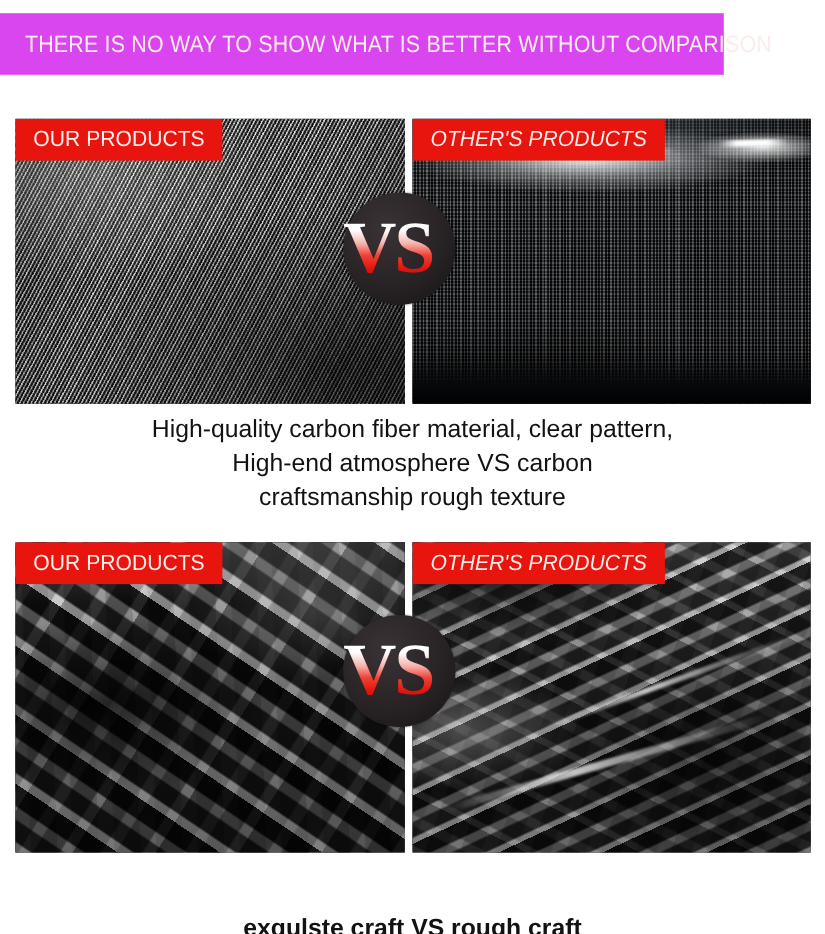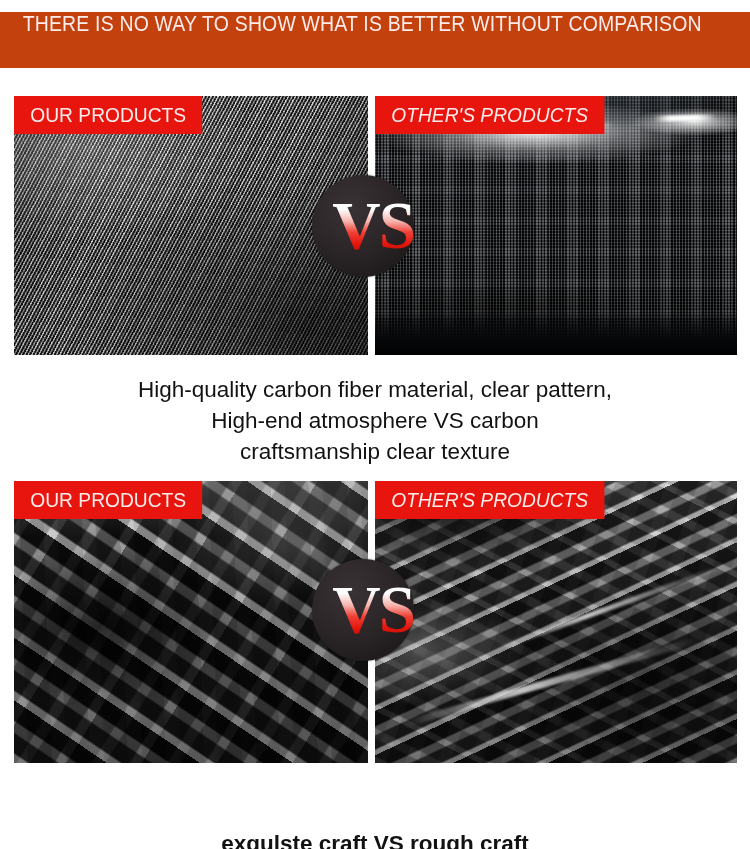--- a/index.html
+++ b/index.html
@@ -18,25 +18,25 @@
     width: 750px;
     height: 849px;
     background: #ffffff;
   }
 
   
   .banner {
     position: absolute;
     left: 0;
     top: 12px;
-    width: 750px;
+    width: 658px;
     height: 56px;
-    background: #c2410c;
+    background: #d946ef;
     display: flex;
-    align-items: flex-start;
+    align-items: center;
   }
   .banner-text {
     color: #fdeceb;
     font-size: 21.5px;
     letter-spacing: 0.2px;
     padding-left: 25px;
     white-space: nowrap;
     transform: scaleX(0.905);
     transform-origin: left center;
     font-weight: 400;
@@ -46,21 +46,21 @@
   .row {
     position: absolute;
     left: 14px;
     width: 723px;
   }
   #row-1 { top: 96px; height: 259px; }
   #row-2 { top: 481px; height: 282px; }
 
   .panel {
     position: absolute;
-    top: 0;
+    top: 12px;
     height: 100%;
     overflow: hidden;
     background: #1a1a1a;
   }
   .panel-left  { left: 0px;   width: 354px; }
   .panel-right { left: 361px; width: 362px; font-style: italic; }
 
   
   .tex {
     position: absolute;
@@ -210,21 +210,21 @@
   
   .vs-badge {
     position: absolute;
     z-index: 6;
     width: 102px;
     height: 102px;
     border-radius: 50%;
     background: radial-gradient(circle at 38% 32%, #3a3335 0%, #2b2527 48%, #1d1a1b 82%, #151314 100%);
     display: flex;
     align-items: center;
-    justify-content: flex-end;
+    justify-content: flex-start;
     box-shadow: 0 0 2px rgba(0,0,0,0.6);
   }
   #vs-1 { left: 312px; top: 175px; }
   #vs-2 { left: 312px; top: 559px; }
   .vs-text {
     font-family: "Liberation Serif", serif;
     font-weight: 700;
     font-size: 67px;
     line-height: 1;
     letter-spacing: -2px;
@@ -279,21 +279,21 @@
 
   </div>
 
   <div class="vs-badge" id="vs-1">
     <span class="vs-text">VS</span>
   </div>
 
   <div class="caption" id="caption-1">
     <div>High-quality carbon fiber material, clear pattern,</div>
     <div>High-end atmosphere VS carbon</div>
-    <div>craftsmanship clear texture</div>
+    <div>craftsmanship rough texture</div>
   </div>
 
   <div class="row" id="row-2">
 
     <div class="panel panel-left">
       <div class="tex tex-chips"></div>
       <div class="tex tex-chips-shade"></div>
       <div class="badge">OUR PRODUCTS</div>
     </div>
 

